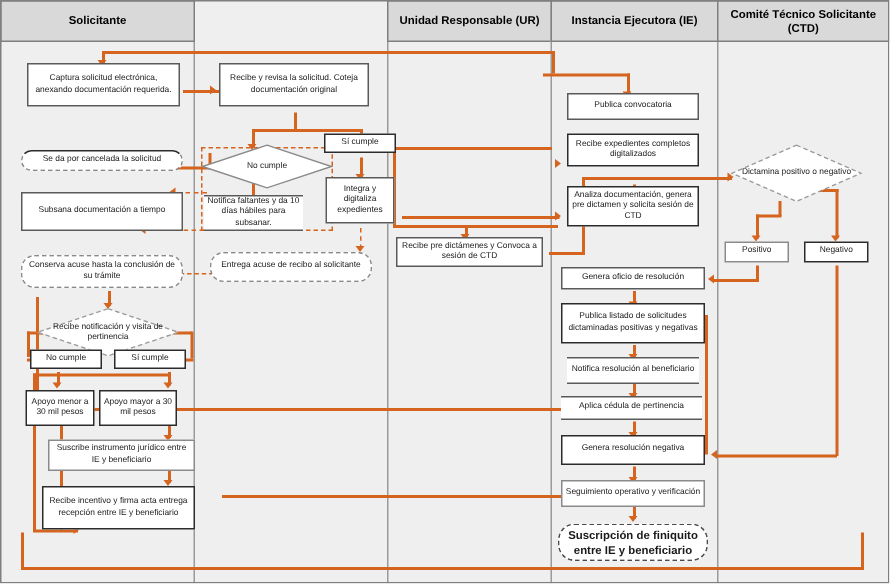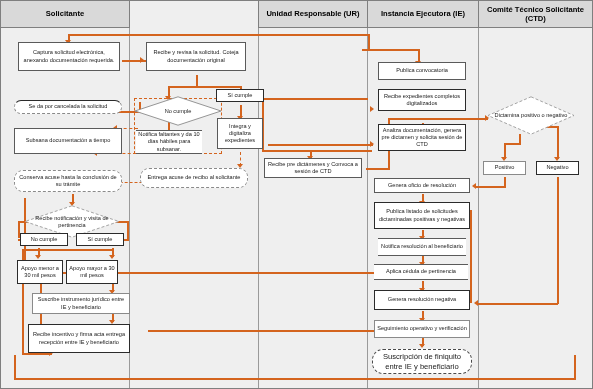--- a/index.html
+++ b/index.html
@@ -25,21 +25,21 @@
   .node.noside{border-left:none;border-right:none;}
 
   
   .term{position:absolute;box-sizing:border-box;display:flex;align-items:center;
         justify-content:center;text-align:center;font-size:5.6px;color:#1a1a1a;
         line-height:1.3;padding:1px 3px;background:#ffffff;
         border:1px dashed #8a8a8a;border-radius:9px;}
   .term.solidtop{border-top:1.3px solid #2b2b2b;}
   .term.strong{border:1.4px solid #3a3a3a;border-radius:9px;border-style:solid;
                font-size:7.6px;font-weight:bold;}
-  .term.strongdash{border:1.2px dashed #4a4a4a;border-radius:11px;font-size:7.6px;font-weight:normal;}
+  .term.strongdash{border:1.2px dashed #4a4a4a;border-radius:11px;font-size:7.6px;font-weight:bold;}
 
   
   .dia{position:absolute;}
   .dia .lbl{position:absolute;left:0;top:0;width:100%;height:100%;display:flex;
             align-items:center;justify-content:center;text-align:center;
             font-size:5.6px;color:#1a1a1a;line-height:1.25;}
   .dia svg{position:absolute;left:0;top:0;}
 
   
   .h{position:absolute;height:1.6px;background:#d4641e;}

